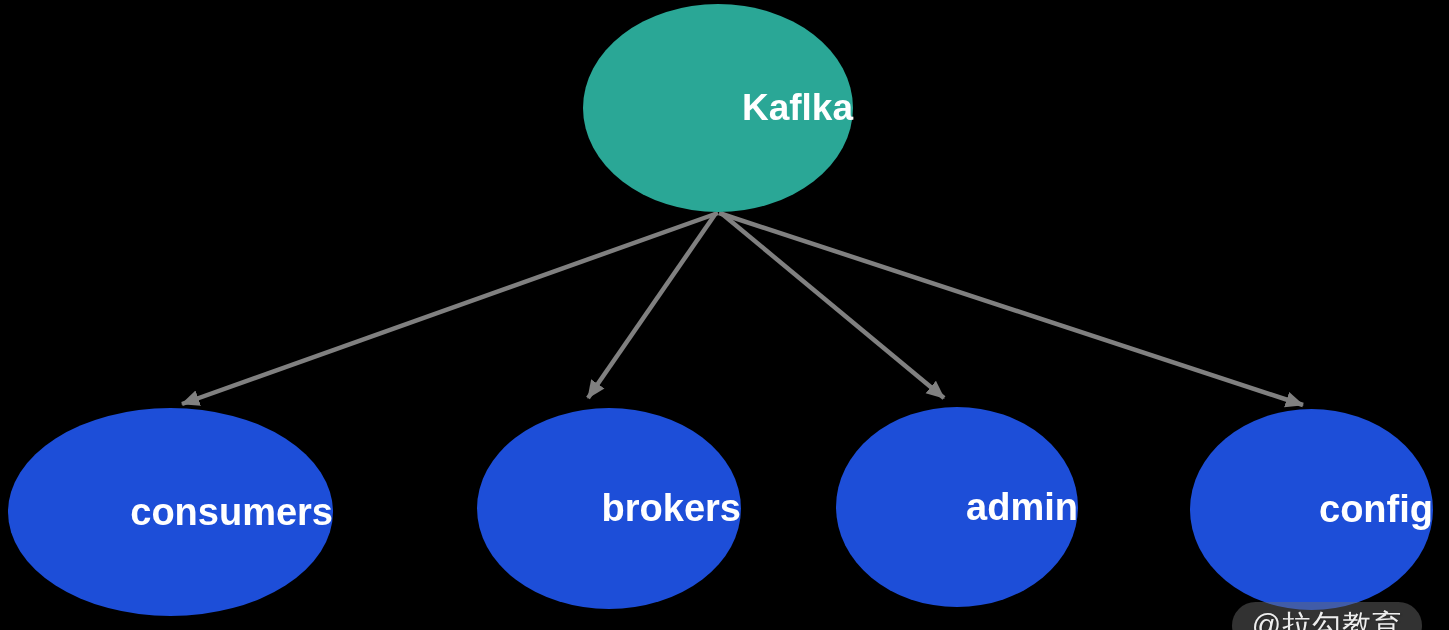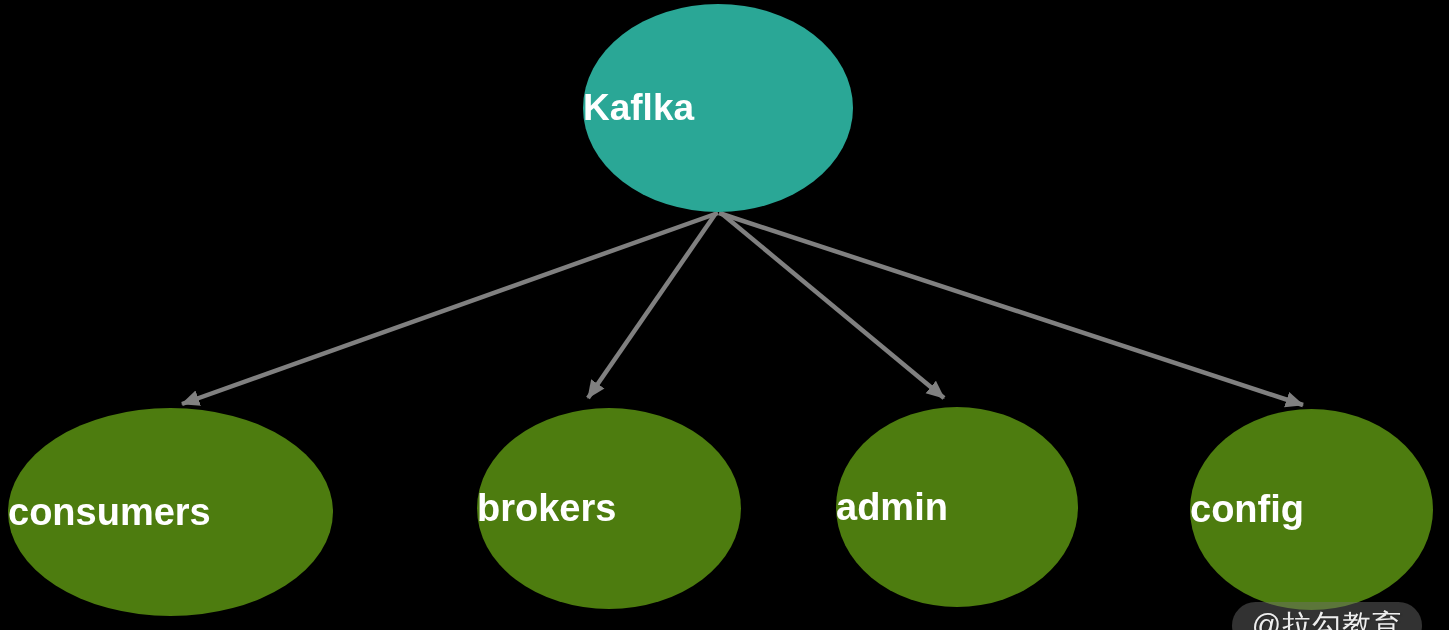--- a/index.html
+++ b/index.html
@@ -21,35 +21,35 @@
     top: 0;
     width: 1449px;
     height: 630px;
     display: block;
   }
   .node {
     position: absolute;
     border-radius: 50%;
     display: flex;
     align-items: center;
-    justify-content: flex-start;
+    justify-content: flex-end;
     color: #ffffff;
     font-weight: bold;
     text-align: center;
   }
   .node-root {
     left: 583px;
     top: 4px;
     width: 270px;
     height: 208px;
     background: #2aa796;
     font-size: 37px;
   }
   .node-child {
-    background: #4d7c0f;
+    background: #1d4ed8;
     font-size: 38px;
   }
   .node-consumers { left: 8px;    top: 408px; width: 325px; height: 208px; }
   .node-brokers   { left: 477px;  top: 408px; width: 264px; height: 201px; }
   .node-admin     { left: 836px;  top: 407px; width: 242px; height: 200px; }
   .node-config    { left: 1190px; top: 409px; width: 243px; height: 201px; }
   .watermark {
     position: absolute;
     left: 1232px;
     top: 554px;

